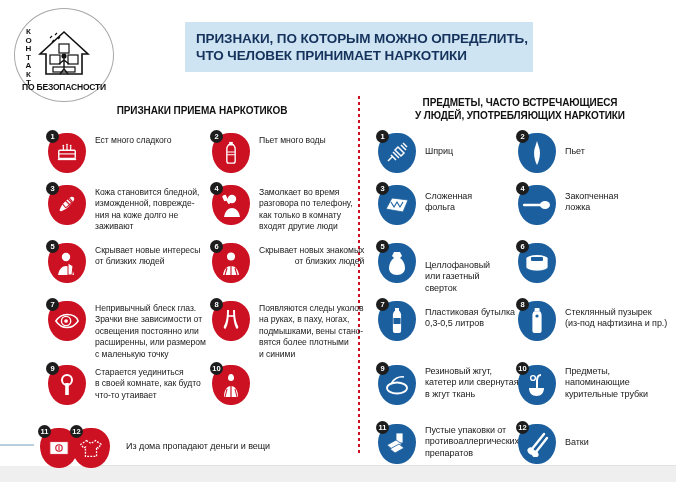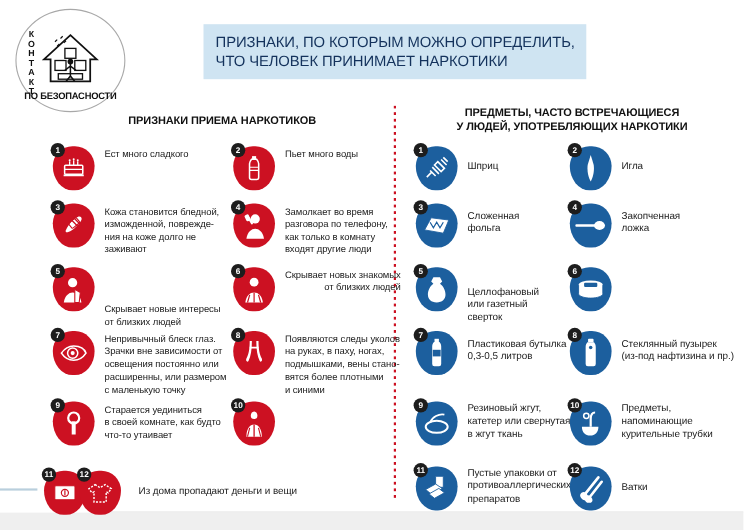--- a/index.html
+++ b/index.html
@@ -70,21 +70,21 @@
     height: 50px;
     background: #cfe4f2;
     display: flex;
     flex-direction: column;
     justify-content: center;
     padding-left: 11px;
     box-sizing: border-box;
   }
   .title-banner .tline {
     font-size: 13.5px;
-    font-weight: normal;
+    font-weight: bold;
     line-height: 17px;
     color: #14325c;
     letter-spacing: -0.1px;
     white-space: nowrap;
   }
 
   
   .vdivider {
     position: absolute;
     left: 358px;
@@ -291,21 +291,21 @@
   <div class="badge-wrap">
     <div class="num">5</div>
     <div class="blob red">
       <svg width="24" height="26" viewBox="0 0 24 26">
           <circle cx="11" cy="7" r="4.2" fill="#fff"></circle>
           <path d="M3 25c1-6 4.5-9 8-9s7 3 8 9z" fill="#fff"></path>
           <path d="M13 13l5 3-1 9h-4z" fill="#fff" stroke="#cc1122" stroke-width="1"></path>
         </svg>
     </div>
   </div>
-  <div class="itxt" style="white-space:pre-line;margin-top:31px;">Скрывает новые интересы
+  <div class="itxt" style="white-space:pre-line;">Скрывает новые интересы
 от близких людей</div>
 </div>
 
 <div class="item" style="left:212px; top:243px; width:155px;">
   <div class="badge-wrap">
     <div class="num">6</div>
     <div class="blob red">
       <svg width="24" height="26" viewBox="0 0 24 26">
           <circle cx="12" cy="6.5" r="4" fill="#fff"></circle>
           <path d="M4 25c1-6 4-9 8-9s7 3 8 9z" fill="#fff"></path>
@@ -421,21 +421,21 @@
 
 <div class="item" style="left:518px; top:133px; width:140px;">
   <div class="badge-wrap">
     <div class="num">2</div>
     <div class="blob blue">
       <svg width="12" height="26" viewBox="0 0 12 26">
           <path d="M6 1l2.5 8c.8 2.6.8 10-2.5 16-3.3-6-3.3-13.4-2.5-16z" fill="#fff"></path>
         </svg>
     </div>
   </div>
-  <div class="itxt big" style="padding-top:13px;">Игла</div>
+  <div class="itxt big" style="padding-top:13px;">Пьет</div>
 </div>
 
 <div class="item" style="left:378px; top:185px; width:135px;">
   <div class="badge-wrap">
     <div class="num">3</div>
     <div class="blob blue">
       <svg width="26" height="20" viewBox="0 0 26 20">
           <path d="M2 14L8 3l16 2-5 12z" fill="#fff" stroke="#1c5f9e" stroke-width="0.8"></path>
           <path d="M7 7l3 5 3-5 3 5 3-5" stroke="#1c5f9e" stroke-width="1.1" fill="none"></path>
         </svg>

